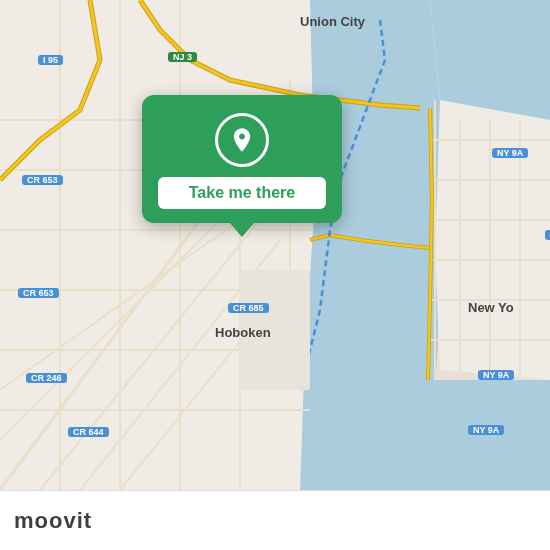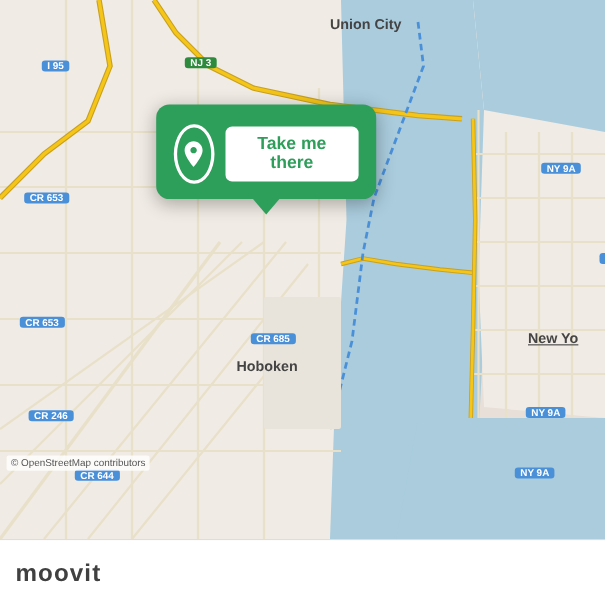--- a/index.html
+++ b/index.html
@@ -30,21 +30,21 @@
     
     .popup-card {
       position: absolute;
       top: 95px;
       left: 142px;
       width: 200px;
       background: #2e9e5b;
       border-radius: 12px;
       padding: 18px 16px 14px;
       display: flex;
-      flex-direction: row;
+      flex-direction: column;
       align-items: center;
       gap: 10px;
       box-shadow: 0 4px 16px rgba(0,0,0,0.3);
     }
 
     .popup-card::after {
       content: '';
       position: absolute;
       bottom: -14px;
       left: 50%;
@@ -219,21 +219,21 @@
     <polyline points="430,108 432,200 430,300 428,380" stroke="#f5c518" stroke-width="2.5" fill="none"></polyline>
 
     <polyline points="380,20 385,60 370,100 355,140 340,180 330,230 325,270 320,310 310,350 300,390" stroke="#4a90d9" stroke-width="2.5" fill="none" stroke-dasharray="6,4"></polyline>
 
     <rect x="240" y="270" width="70" height="120" fill="#e8e4dc" rx="2"></rect>
 
   </svg>
 
   <div class="map-label map-label-large" style="top:14px; left:300px;">Union City</div>
   <div class="map-label map-label-large" style="top:325px; left:215px;">Hoboken</div>
-  <div class="map-label map-label-large" style="top:300px; left:480px;text-decoration:underline;">New Yo</div>
+  <div class="map-label map-label-large" style="top:300px; left:468px;">New Yo</div>
 
   <div class="badge" style="top:55px; left:38px;">I 95</div>
   <div class="badge badge-green" style="top:52px; left:168px;">NJ 3</div>
   <div class="badge" style="top:175px; left:22px;">CR 653</div>
   <div class="badge" style="top:288px; left:18px;">CR 653</div>
   <div class="badge" style="top:303px; left:228px;">CR 685</div>
   <div class="badge" style="top:373px; left:26px;">CR 246</div>
   <div class="badge" style="top:427px; left:68px;">CR 644</div>
   <div class="badge" style="top:148px; left:492px;">NY 9A</div>
   <div class="badge" style="top:230px; left:497px;margin-left:48px;">NY 495</div>
@@ -242,20 +242,19 @@
 
   <div class="popup-card">
     <div class="location-pin">
       <svg width="28" height="28" viewBox="0 0 24 24" fill="white">
         <path d="M12 2C8.13 2 5 5.13 5 9c0 5.25 7 13 7 13s7-7.75 7-13c0-3.87-3.13-7-7-7zm0 9.5c-1.38 0-2.5-1.12-2.5-2.5s1.12-2.5 2.5-2.5 2.5 1.12 2.5 2.5-1.12 2.5-2.5 2.5z"></path>
       </svg>
     </div>
     <button class="take-me-there-btn">Take me there</button>
   </div>
 
-  <div class="attribution">© OpenStreetMap contributors</div>
 </div>
 
 <div class="footer">
   <div class="footer-logo">
     <span>moov</span><span style="color:#404040">it</span>
   </div>
 </div>
 
 </body></html>

